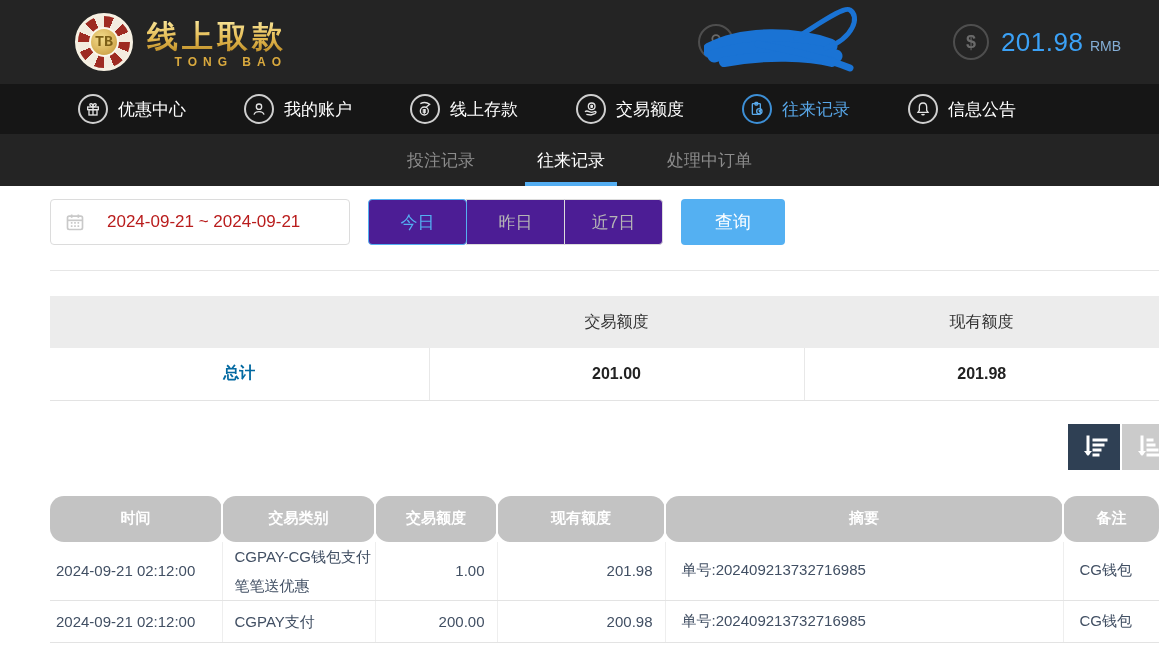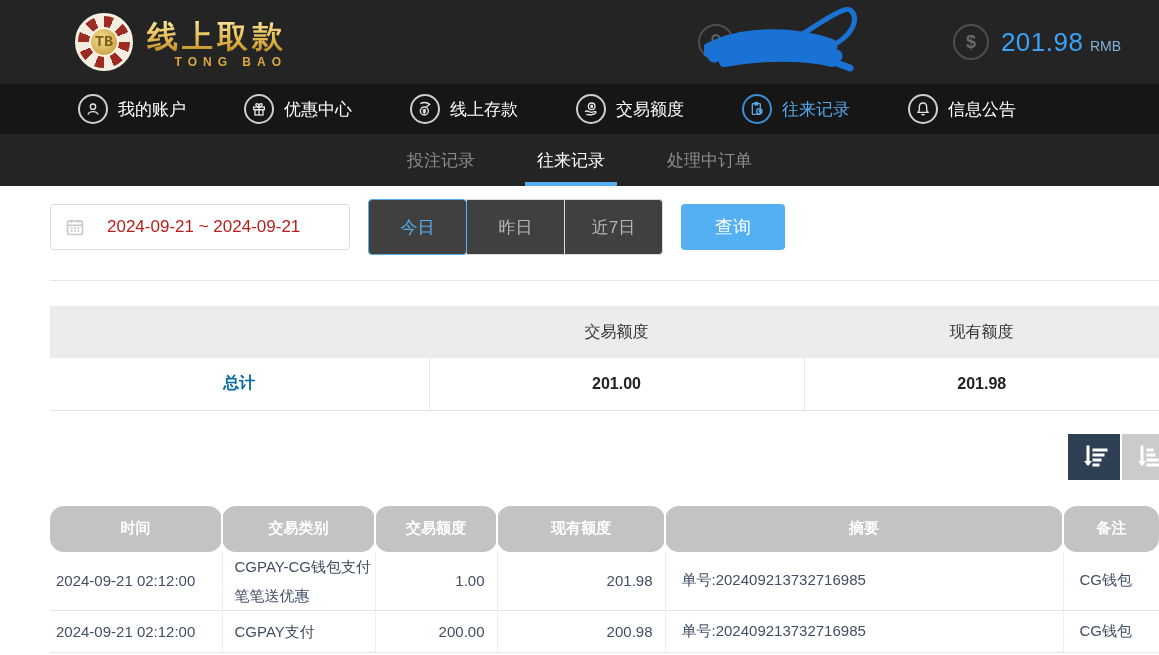--- a/index.html
+++ b/index.html
@@ -49,21 +49,21 @@
   
   .content { padding-left:50px; }
   .filter-row { margin-top:13px; display:flex; align-items:center; gap:10px; }
   .select-box { width:195px; height:46px; border:1px solid #dcdcdc; border-radius:4px; display:flex;
           align-items:center; padding:0 14px; font-size:16px; color:#555; cursor:pointer; background:#fff; }
   .caret { margin-left:auto; width:0; height:0; border-left:6px solid transparent; border-right:6px solid transparent;
           border-top:7px solid #9a9a9a; }
   .date-box { width:300px; height:46px; border:1px solid #dcdcdc; border-radius:4px; display:flex;
           align-items:center; gap:22px; padding:16px 14px; font-size:17px; color:#b91c1c; cursor:pointer; background:#fff; }
   .qbtn-group { display:flex; margin-left:8px; }
-  .qbtn { width:99px; height:56px; background:#404040; border:1px solid #dcdcdc; font-size:17px; color:#b5b5b5;
+  .qbtn { width:99px; height:46px; background:#4c1d95; border:1px solid #dcdcdc; font-size:17px; color:#b5b5b5;
           display:flex; align-items:center; justify-content:center; cursor:pointer; margin-left:-1px; }
   .qbtn:first-child { border-radius:4px 0 0 4px; margin-left:0; }
   .qbtn:last-child { border-radius:0 4px 4px 0; }
   .qbtn.active { border:1px solid #54b0f2; color:#54b0f2; border-radius:4px; z-index:2; }
   .search-btn { width:104px; height:46px; margin-left:8px; background:#54b0f2; border:none; border-radius:4px;
           color:#fff; font-size:18px; cursor:pointer; font-family:inherit; }
 
   .divider { margin-top:25px; height:1px; background:#e6e6e6; }
 
   
@@ -134,36 +134,36 @@
           <span class="balance-cur">RMB</span>
         </span>
       </div>
     </div>
   </div>
 
   <div class="nav-bar">
     <div class="nav-item">
       <span class="nav-circle">
         <svg width="16" height="16" viewBox="0 0 24 24" fill="none" stroke="currentColor" stroke-width="2">
-          <circle cx="12" cy="8.5" r="4"></circle>
-            <path d="M4.5 20.5 C6 14.5 18 14.5 19.5 20.5"></path>
-        </svg>
-      </span>
-      <span>我的账户</span>
-    </div>
-    <div class="nav-item">
-      <span class="nav-circle">
-        <svg width="16" height="16" viewBox="0 0 24 24" fill="none" stroke="currentColor" stroke-width="2">
           <rect x="4" y="9" width="16" height="4"></rect>
             <rect x="6" y="13" width="12" height="8"></rect>
           <line x1="12" y1="9" x2="12" y2="21"></line>
           <path d="M12 9 C7 9 6 4 9 4 C11 4 12 7 12 9 C12 7 13 4 15 4 C18 4 17 9 12 9"></path>
         </svg>
       </span>
       <span>优惠中心</span>
+    </div>
+    <div class="nav-item">
+      <span class="nav-circle">
+        <svg width="16" height="16" viewBox="0 0 24 24" fill="none" stroke="currentColor" stroke-width="2">
+          <circle cx="12" cy="8.5" r="4"></circle>
+            <path d="M4.5 20.5 C6 14.5 18 14.5 19.5 20.5"></path>
+        </svg>
+      </span>
+      <span>我的账户</span>
     </div>
     <div class="nav-item">
       <span class="nav-circle">
         <svg width="16" height="16" viewBox="0 0 24 24" fill="none" stroke="currentColor" stroke-width="2">
           <path d="M5 4 C9 2 15 2 19 5 L14 9"></path>
           <circle cx="11" cy="15" r="6"></circle>
           <path d="M8.5 13.5 L13.5 13.5 M8.5 16.5 L13.5 16.5 M11 12 L11 19"></path>
         </svg>
       </span>
       <span>线上存款</span>

